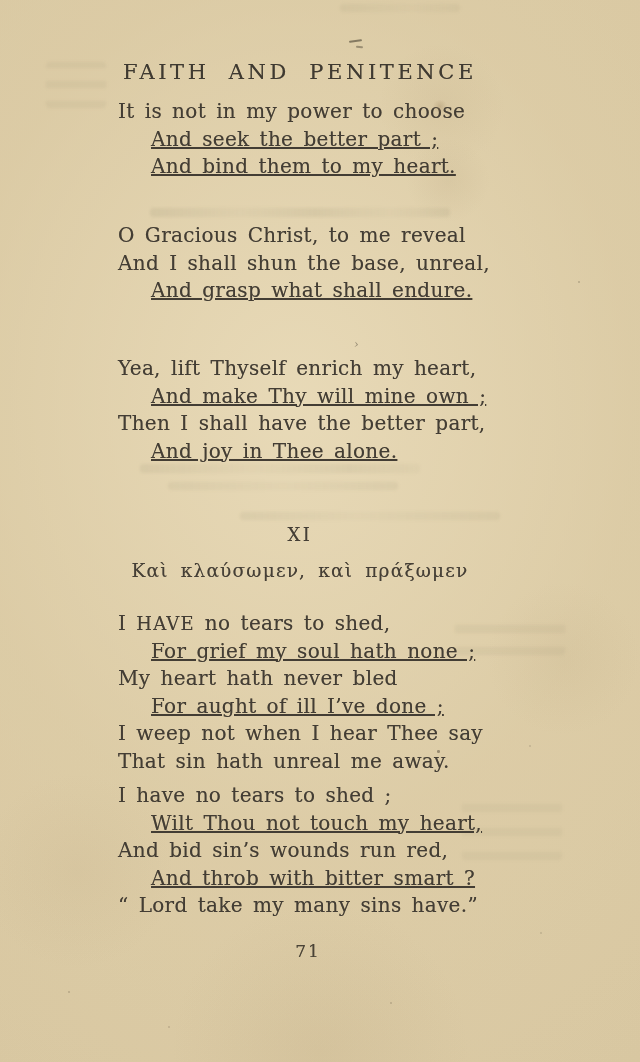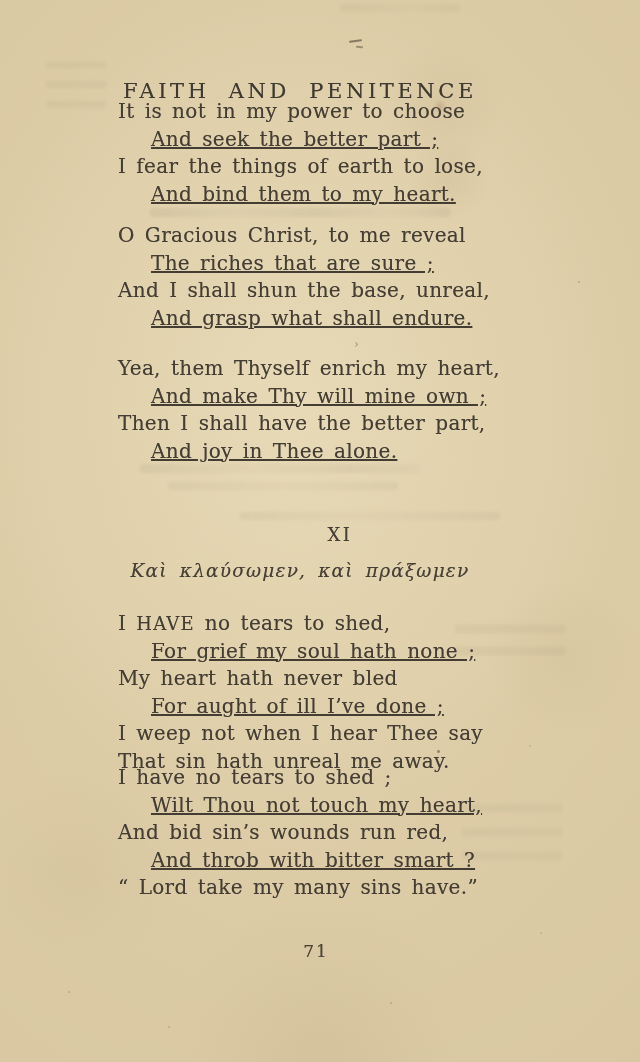--- a/index.html
+++ b/index.html
@@ -20,43 +20,41 @@
       radial-gradient(circle 140px at 12% 82%, rgba(173,152,113,.10), rgba(0,0,0,0) 70%),
       radial-gradient(circle 110px at 88% 62%, rgba(173,152,113,.10), rgba(0,0,0,0) 70%),
       radial-gradient(circle 60px at 70% 17%, rgba(150,128,90,.10), rgba(0,0,0,0) 70%),
       radial-gradient(circle 200px at 50% 99%, rgba(168,146,106,.12), rgba(0,0,0,0) 75%);
   }
   .text-col{position:absolute;left:0;top:0;width:600px;color:#433d34;}
   .page-header{
     position:absolute;left:0;width:600px;top:60px;text-align:center;
     font-size:21px;letter-spacing:3.6px;word-spacing:9px;color:#3f3a31;
     text-shadow:0 0 .6px rgba(63,58,49,.55);
-    margin-top:19px;
   }
   .stanza{position:absolute;left:118px;width:420px;}
   .line{
     font-size:20px;line-height:27.5px;white-space:nowrap;
     letter-spacing:.3px;word-spacing:3.5px;color:#433d34;
     text-shadow:0 0 .5px rgba(67,61,52,.5);
   }
   .line.indent{padding-left:33px;text-decoration:underline;}
   .smallcaps{font-size:18px;letter-spacing:1.1px;}
   .section-number{
     position:absolute;left:0;width:600px;top:524px;text-align:center;
     font-size:18px;letter-spacing:2.5px;color:#453f36;
     text-shadow:0 0 .5px rgba(67,61,52,.5);
-    padding-left:40px;
   }
   .epigraph{
     position:absolute;left:0;width:600px;top:560px;text-align:center;
-    font-style:italic;font-size:18.5px;letter-spacing:1.2px;word-spacing:5px;
+    font-size:18.5px;letter-spacing:1.2px;word-spacing:5px;
     color:#453f36;text-shadow:0 0 .5px rgba(67,61,52,.5);
   }
   .page-number{
-    position:absolute;left:16px;width:600px;top:941px;text-align:center;
+    position:absolute;left:8px;width:600px;top:941px;text-align:center;
     font-size:17px;letter-spacing:2px;color:#4a4336;
     text-shadow:0 0 .5px rgba(67,61,52,.5);
   }
   
   .ghost{position:absolute;pointer-events:none;filter:blur(1.6px);border-radius:4px;}
   .g1{left:150px;top:208px;width:300px;height:9px;
       background:linear-gradient(90deg,rgba(137,131,100,.14),rgba(137,131,100,.05) 30%,rgba(137,131,100,.13) 55%,rgba(137,131,100,.04) 80%,rgba(137,131,100,.12));}
   .g2{left:140px;top:464px;width:280px;height:9px;
       background:linear-gradient(90deg,rgba(137,131,100,.12),rgba(137,131,100,.04) 40%,rgba(137,131,100,.11) 75%,rgba(137,131,100,.05));}
   .g3{left:168px;top:482px;width:230px;height:8px;
@@ -95,48 +93,46 @@
 <div class="ghost g6"></div>
 <div class="ghost g7"></div>
 <div class="ghost g8"></div>
 
 <div class="text-col">
   <div class="page-header">FAITH AND PENITENCE</div>
 
   <div class="stanza" style="top:98px">
       <div class="line">It is not in my power to choose</div>
       <div class="line indent">And seek the better part ;</div>
-      <div class="line">I fear the things of earth to lose,</div>
       <div class="line indent">And bind them to my heart.</div>
     </div>
   <div class="stanza" style="top:222px">
       <div class="line">O Gracious Christ, to me reveal</div>
-      <div class="line indent">The riches that are sure ;</div>
       <div class="line">And I shall shun the base, unreal,</div>
       <div class="line indent">And grasp what shall endure.</div>
     </div>
   <div class="stanza" style="top:355px">
-      <div class="line">Yea, them Thyself enrich my heart,</div>
+      <div class="line">Yea, lift Thyself enrich my heart,</div>
       <div class="line indent">And make Thy will mine own ;</div>
       <div class="line">Then I shall have the better part,</div>
       <div class="line indent">And joy in Thee alone.</div>
     </div>
 
   <div class="section-number">XI</div>
   <div class="epigraph">Καὶ κλαύσωμεν, καὶ πράξωμεν</div>
 
   <div class="stanza" style="top:610px">
       <div class="line"><span>I </span><span class="smallcaps">HAVE</span><span> no tears to shed,</span></div>
       <div class="line indent">For grief my soul hath none ;</div>
       <div class="line">My heart hath never bled</div>
       <div class="line indent">For aught of ill I’ve done ;</div>
       <div class="line">I weep not when I hear Thee say</div>
       <div class="line">That sin hath unreal me away.</div>
     </div>
-  <div class="stanza" style="top:764px">
+  <div class="stanza" style="top:782px">
       <div class="line">I have no tears to shed ;</div>
       <div class="line indent">Wilt Thou not touch my heart,</div>
       <div class="line">And bid sin’s wounds run red,</div>
       <div class="line indent">And throb with bitter smart ?</div>
       <div class="line">“ Lord take my many sins have.”</div>
     </div>
 
   <div class="page-number">71</div>
 </div>
 

